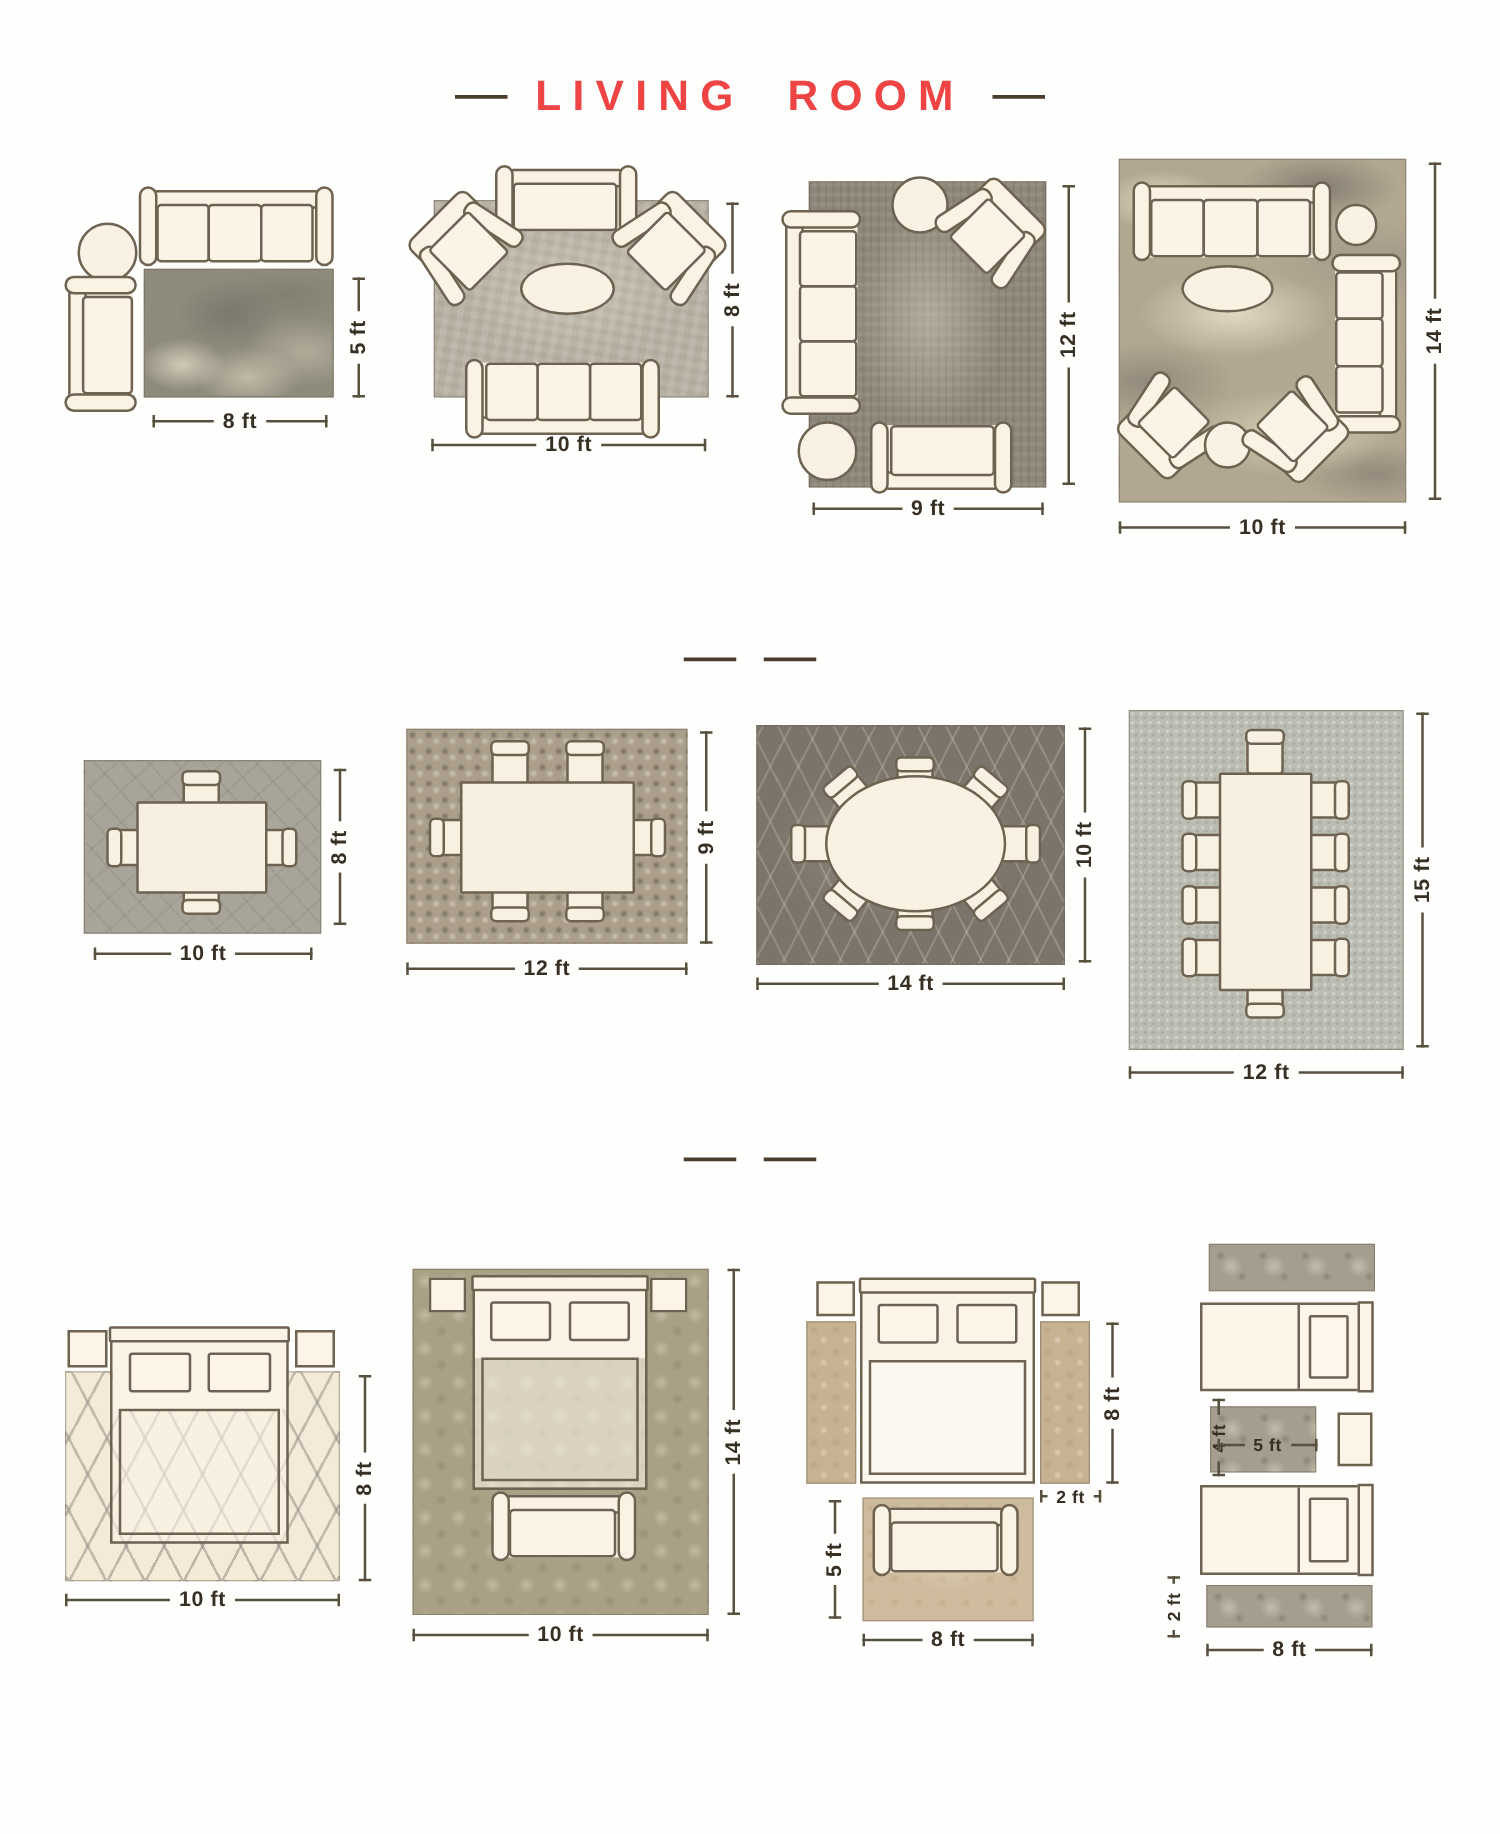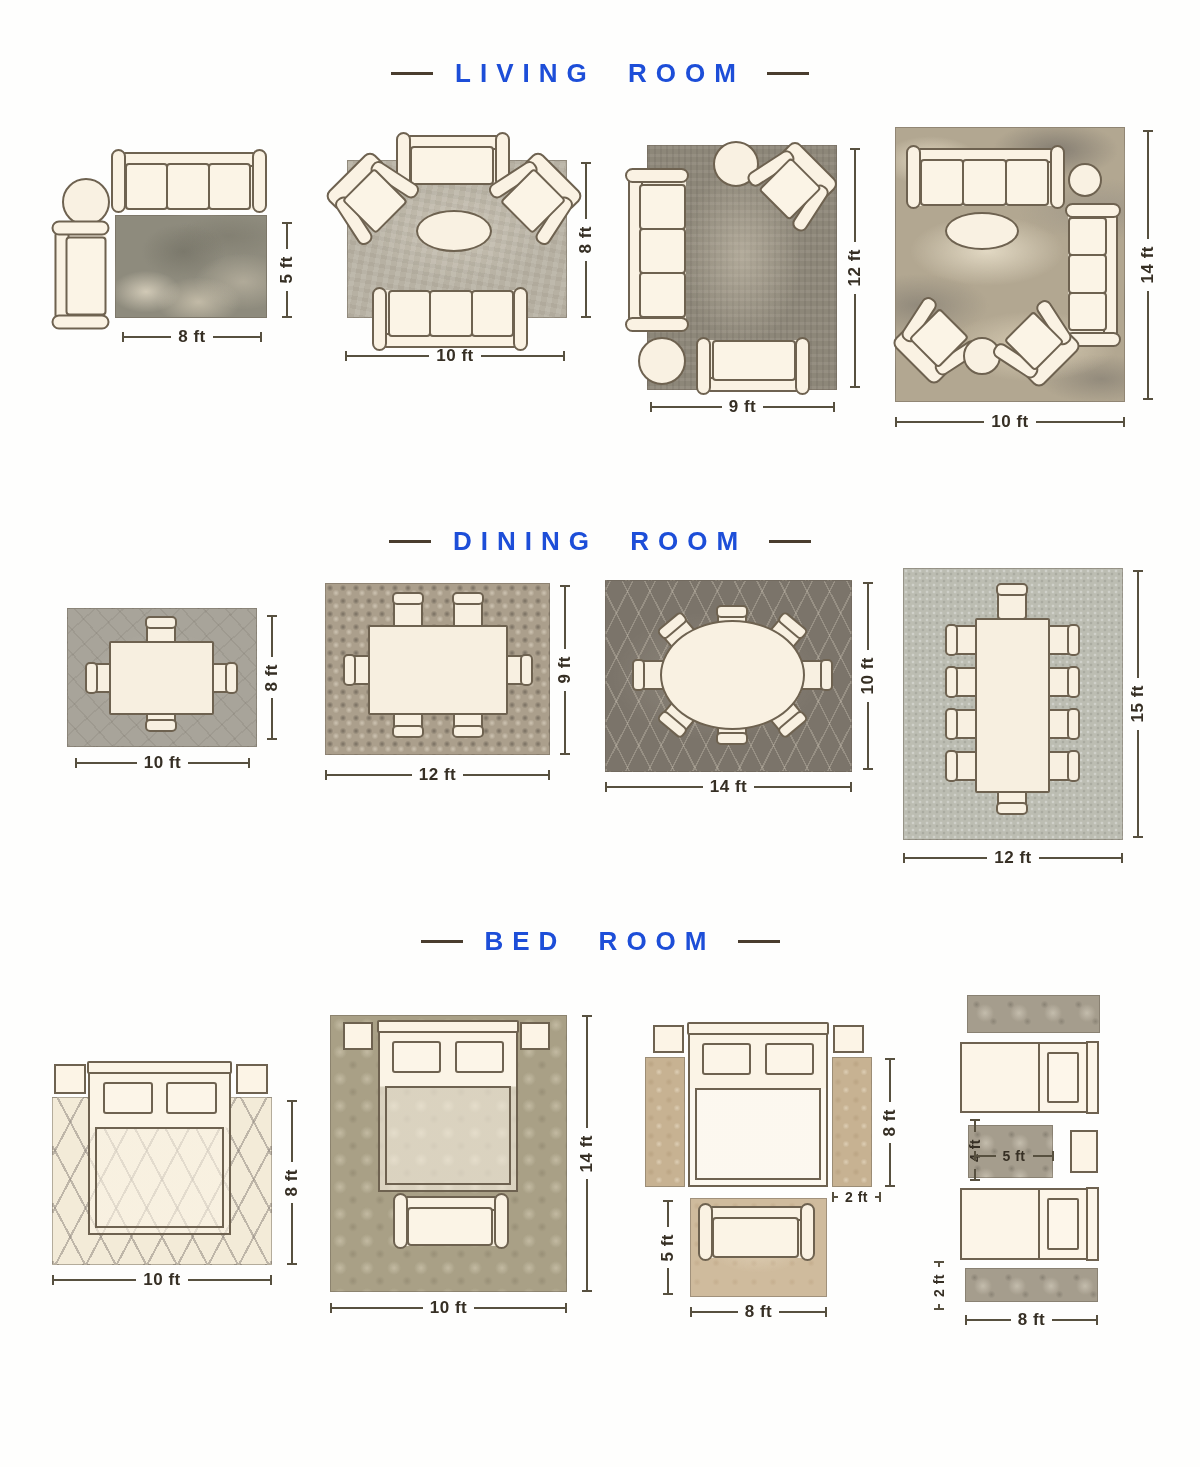--- a/index.html
+++ b/index.html
@@ -3,21 +3,21 @@
 <meta charset="utf-8">
 <style>
   html,body{margin:0;padding:0;background:#fff;}
   .canvas{position:relative;width:1200px;height:1467px;background:#fefefdff;overflow:hidden;
           font-family:"Liberation Sans",sans-serif;}
   .abs,.f,.rug,.hdim,.vdim,.lay,.section-title{position:absolute;box-sizing:border-box;}
   .lay *{box-sizing:border-box;}
 
   
   .section-title{left:0;width:100%;display:flex;justify-content:center;align-items:center;gap:22px;}
-  .title-text{font-size:26px;font-weight:700;letter-spacing:9px;word-spacing:16px;color:#1d4ed8;}
+  .title-text{font-size:34px;font-weight:700;letter-spacing:9px;word-spacing:16px;color:#ef4444;}
   .dash{width:42px;height:3px;background:#4a3d2e;}
 
   
   .rug{border:1px solid rgba(105,96,82,.45);}
   .rug-lr1{background-color:#8e8b7d;background-image:
     radial-gradient(ellipse 50px 30px at 20% 75%,rgba(226,217,197,.8),transparent 70%),
     radial-gradient(ellipse 60px 35px at 55% 85%,rgba(216,206,184,.7),transparent 70%),
     radial-gradient(ellipse 70px 40px at 85% 65%,rgba(205,196,176,.55),transparent 70%),
     radial-gradient(ellipse 60px 40px at 45% 35%,rgba(110,108,96,.6),transparent 70%),
     radial-gradient(ellipse 80px 30px at 75% 20%,rgba(120,117,104,.5),transparent 70%);}
@@ -301,21 +301,20 @@
     </div>
     <div class="hdim" style="left:10px;top:298px;width:230px">
       <span class="hline s"></span>
       <span class="dlabel">10 ft</span>
       <span class="hline e"></span>
     </div>
   </div>
 
   <div class="section-title" style="top:526px">
     <span class="dash"></span>
-    <span class="title-text">DINING ROOM</span>
     <span class="dash"></span>
   </div>
 
   <div class="lay" style="left:55px;top:595px;width:265px;height:180px">
     <div class="rug rug-dr1" style="left:12px;top:13px;width:190px;height:139px"></div>
     <div class="f dchair" style="left:91px;top:24px"></div>
     <div class="f dchair" style="left:91px;top:100px;transform:rotate(180deg)"></div>
     <div class="f dchair" style="left:35px;top:66px;transform:rotate(-90deg)"></div>
     <div class="f dchair" style="left:148px;top:66px;transform:rotate(90deg)"></div>
     <div class="f dtable" style="left:54px;top:46px;width:105px;height:74px"></div>
@@ -395,21 +394,20 @@
     </div>
     <div class="hdim" style="left:10px;top:291px;width:220px">
       <span class="hline s"></span>
       <span class="dlabel">12 ft</span>
       <span class="hline e"></span>
     </div>
   </div>
 
   <div class="section-title" style="top:926px">
     <span class="dash"></span>
-    <span class="title-text">BED ROOM</span>
     <span class="dash"></span>
   </div>
 
   <div class="lay" style="left:40px;top:1050px;width:280px;height:245px">
     <div class="f nstand" style="left:14px;top:14px;width:32px;height:30px"></div>
     <div class="f nstand" style="left:196px;top:14px;width:32px;height:30px"></div>
     <div class="rug rug-br1" style="left:12px;top:47px;width:220px;height:168px"></div>
     <div class="f bed" style="left:48px;top:13px;width:143px;height:172px">
       <div class="bed-head"></div>
       <div class="bed-pillow p1"></div>

